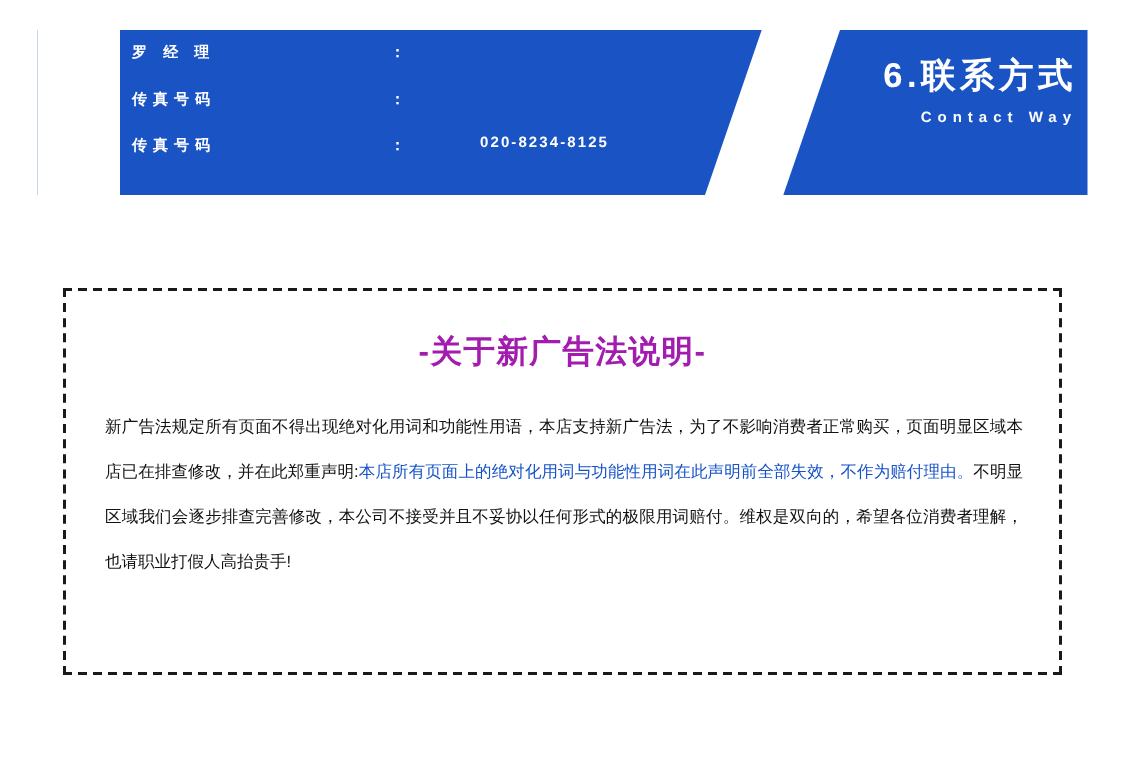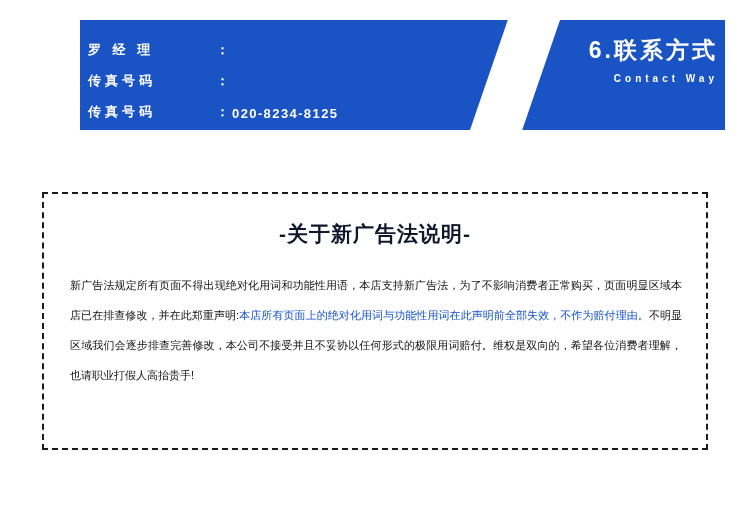--- a/index.html
+++ b/index.html
@@ -40,26 +40,27 @@
   }
   .contact-lines {
     position: absolute;
     left: 88px;
     top: 28px;
     width: 390px;
     color: #ffffff;
   }
   .contact-line {
     display: flex;
-    align-items: flex-end;
+    align-items: flex-start;
     height: 31px;
-    font-size: 13px;
+    font-size: 10px;
     letter-spacing: 1.6px;
     font-weight: bold;
     white-space: nowrap;
+    gap: 44px;
   }
   .contact-label {
     display: inline-block;
     width: 128px;
     letter-spacing: 4px;
   }
   .contact-colon {
     display: inline-block;
     width: 16px;
   }
@@ -105,21 +106,21 @@
     top: 192px;
     width: 666px;
     height: 258px;
     border: 2px dashed #1a1a1a;
     box-sizing: border-box;
     background: #ffffff;
   }
   .notice-title {
     margin-top: 26px;
     text-align: center;
-    color: #0f172a;
+    color: #a21caf;
     font-size: 21px;
     font-weight: bold;
     letter-spacing: 1px;
   }
   .notice-body {
     margin: 22px 24px 0 26px;
     font-size: 11px;
     line-height: 30px;
     color: #111111;
     text-align: justify;

